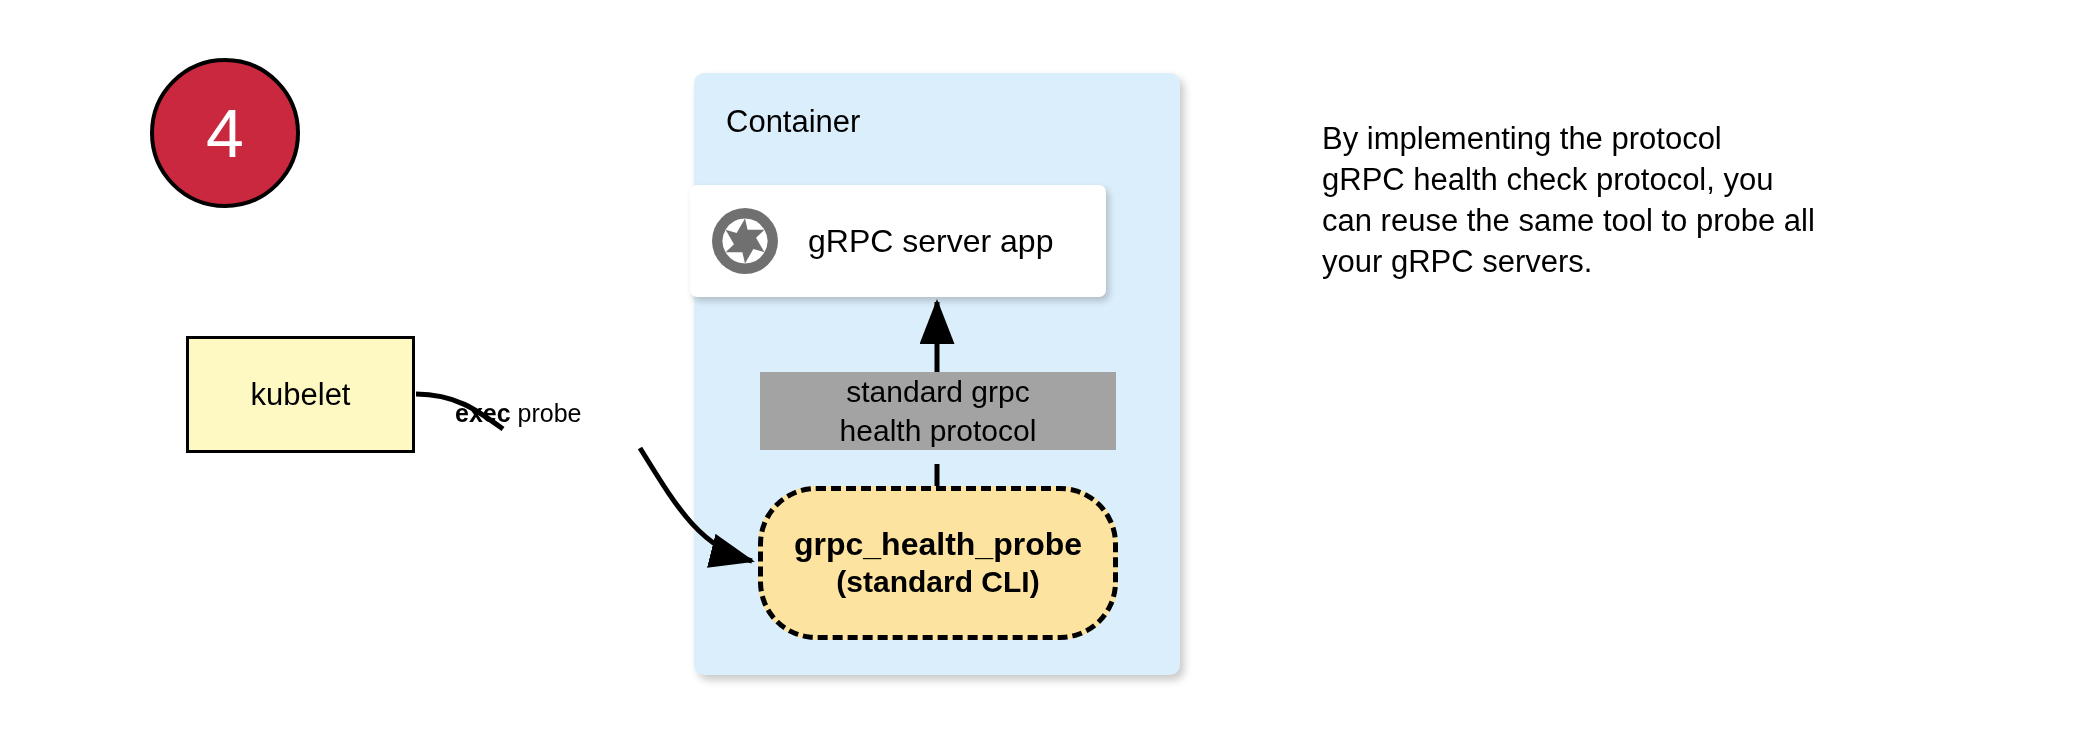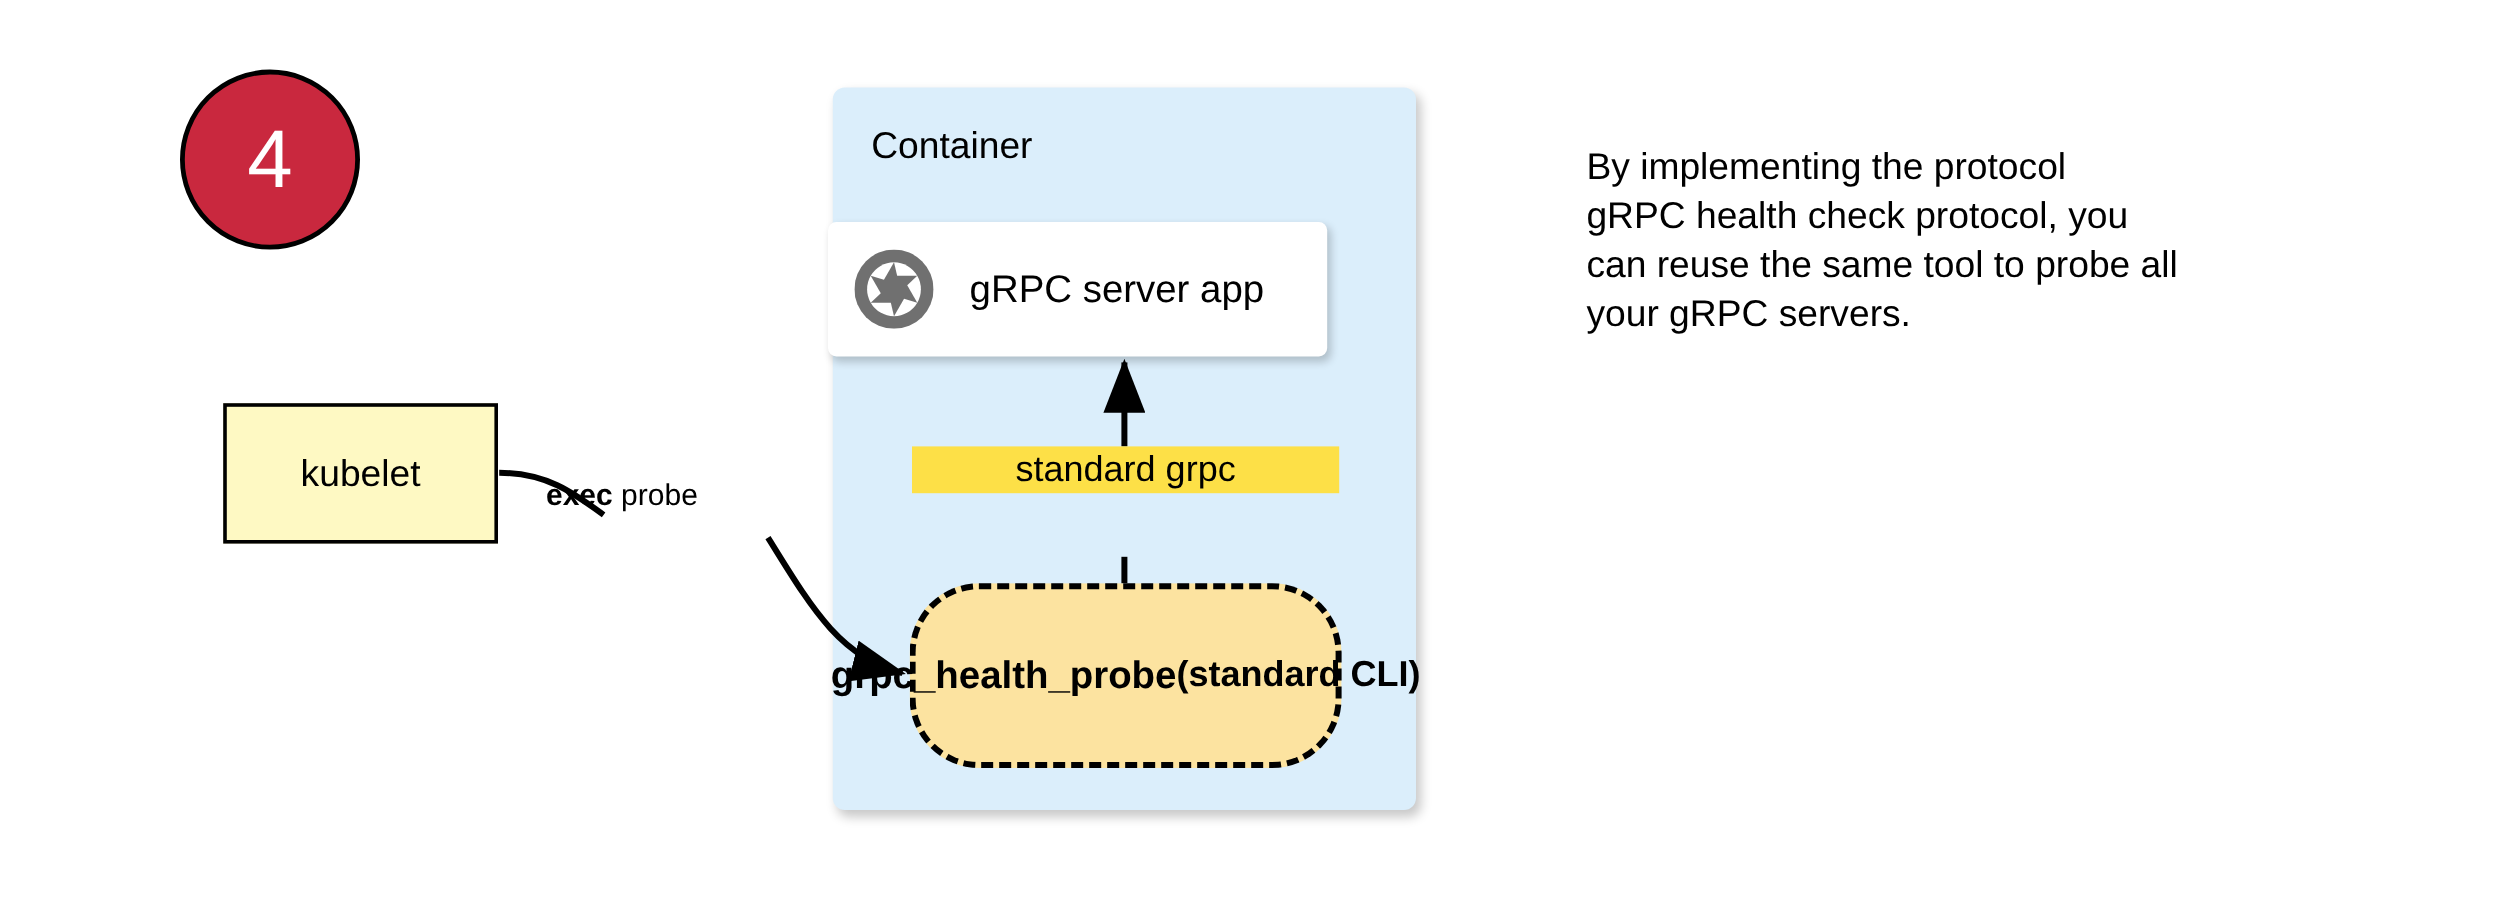--- a/index.html
+++ b/index.html
@@ -95,20 +95,21 @@
     position: absolute;
     left: 758px;
     top: 486px;
     width: 360px;
     height: 154px;
     background: #fce3a0;
     border: 5px dashed #000000;
     border-radius: 58px;
     box-sizing: border-box;
     display: flex;
+    flex-direction: column;
     align-items: center;
     justify-content: center;
   }
   #probe-pill .pill-title {
     font-size: 32px;
     font-weight: bold;
     line-height: 1.18;
     white-space: nowrap;
   }
   #probe-pill .pill-sub {
@@ -153,21 +154,21 @@
     position: absolute;
     left: 760px;
     top: 372px;
     width: 356px;
     text-align: center;
     font-size: 30px;
     line-height: 1.30;
   }
   #protocol-label .pl-line {
     display: block;
-    background: #fde047;
+    background: #a3a3a3;
     white-space: nowrap;
   }
 
   
   #side-note {
     position: absolute;
     left: 1322px;
     top: 118px;
     width: 600px;
     font-size: 31px;
@@ -232,20 +233,21 @@
   <path d="M 937 486 L 937 464" fill="none" stroke="#000000" stroke-width="5"></path>
   <path d="M 937 372 L 937 302" fill="none" stroke="#000000" stroke-width="5" marker-end="url(#arrowhead)"></path>
 </svg>
 
 <div id="exec-probe-label">
   <span class="strong">exec</span><span> probe</span>
 </div>
 
 <div id="protocol-label">
   <span class="pl-line">standard grpc</span>
+  <span class="pl-line">health protocol</span>
 </div>
 
 <div id="side-note">
   <span class="note-line">By implementing the protocol</span>
   <span class="note-line">gRPC health check protocol, you</span>
   <span class="note-line">can reuse the same tool to probe all</span>
   <span class="note-line">your gRPC servers.</span>
 </div>
 
 </body></html>

